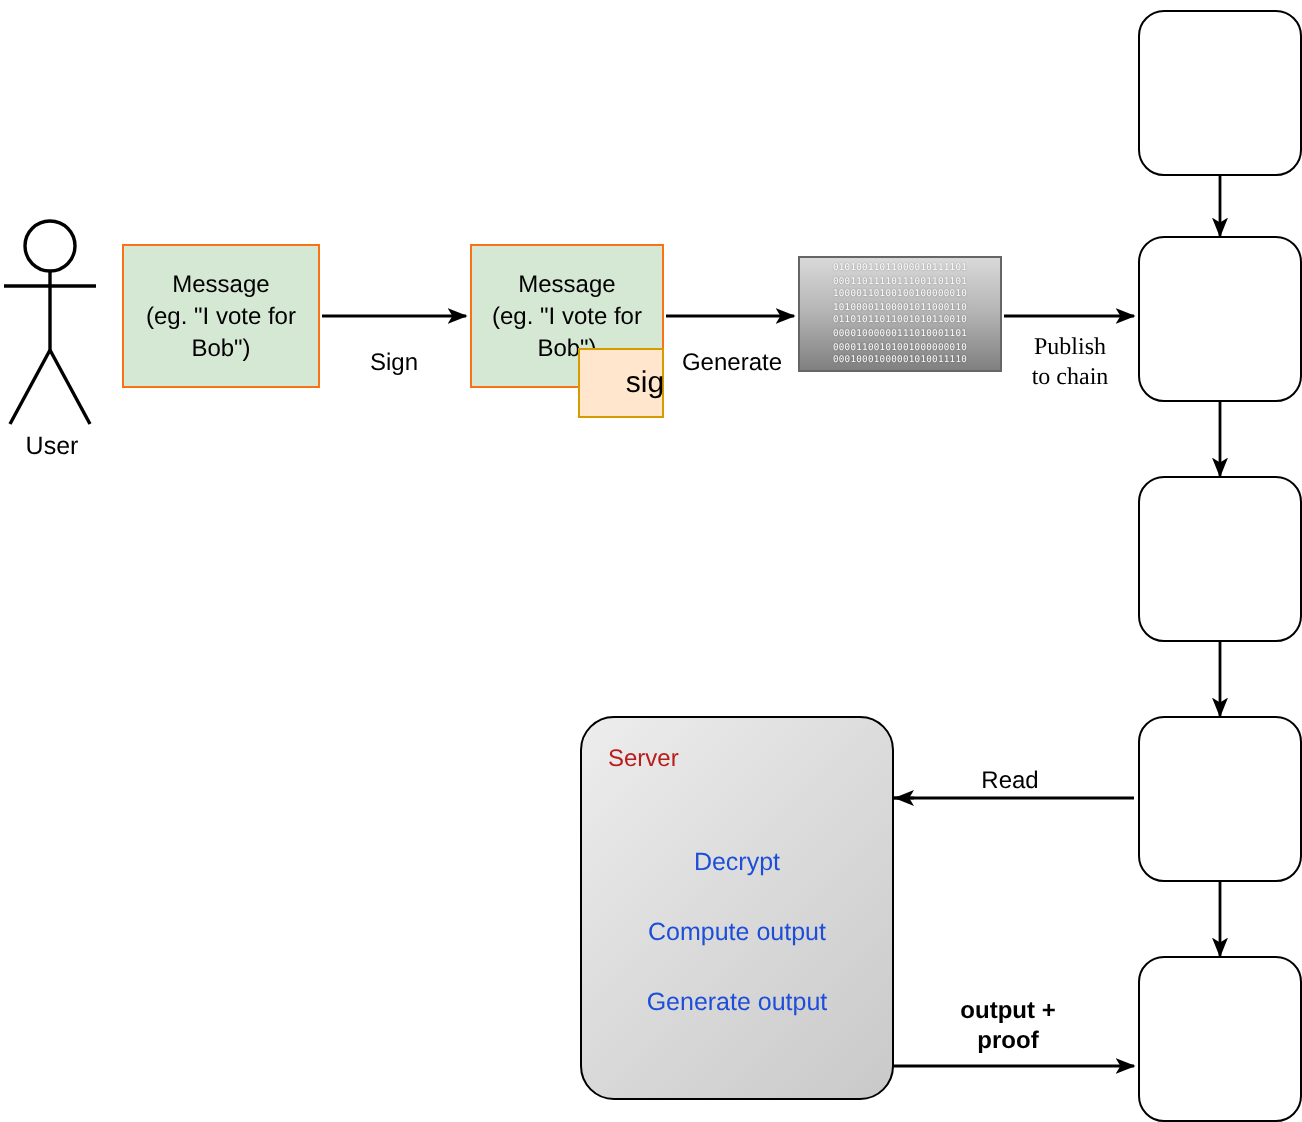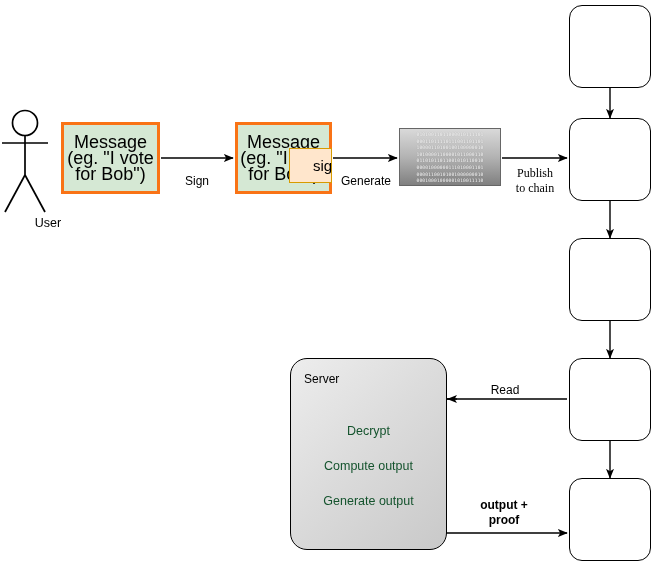--- a/index.html
+++ b/index.html
@@ -23,45 +23,44 @@
     position: absolute;
     font-family: "Liberation Sans", sans-serif;
     font-size: 12px;
     color: #000000;
     text-align: center;
     line-height: 15px;
     white-space: pre-line;
   }
   .lbl-user {
     font-size: 12.5px;
-    padding-left: 22px;
   }
 
   
   .msgbox {
     position: absolute;
     box-sizing: border-box;
     background: #d5e8d4;
-    border: 3px solid #f97316;
+    border: 1px solid #f97316;
     display: flex;
     align-items: center;
     justify-content: center;
     text-align: center;
-    font-size: 18px;
+    font-size: 12px;
     line-height: 16px;
     color: #000;
     white-space: pre-line;
   }
   #msgbox1 { left: 61px;  top: 122px; width: 99px;  height: 72px; }
   #msgbox2 { left: 235px; top: 122px; width: 97px;  height: 72px; }
 
   
   #sigbox {
     position: absolute;
-    left: 289px; top: 148px; width: 43px; height: 35px;
+    left: 289px; top: 174px; width: 43px; height: 35px;
     box-sizing: border-box;
     background: #ffe6cc;
     border: 1px solid #d79b00;
     display: flex;
     align-items: center;
     justify-content: center;
     font-size: 15px;
     color: #000;
     z-index: 5;
     padding-left: 24px;
@@ -106,27 +105,27 @@
     left: 290px; top: 358px; width: 157px; height: 192px;
     box-sizing: border-box;
     border: 1px solid #000000;
     border-radius: 17px;
     background: linear-gradient(135deg, #ededed 0%, #dcdcdc 45%, #c9c9c9 100%);
   }
   #server-title {
     position: absolute;
     left: 304px; top: 372px;
     font-size: 12px;
-    color: #000000;
+    color: #b91c1c;
     text-align: left;
   }
   .serverstep {
     position: absolute;
     font-size: 12.5px;
-    color: #14532d;
+    color: #1d4ed8;
     text-align: center;
     width: 157px;
     left: 290px;
   }
 
   
   #lines {
     position: absolute;
     left: 0; top: 0;
     width: 651px; height: 561px;

